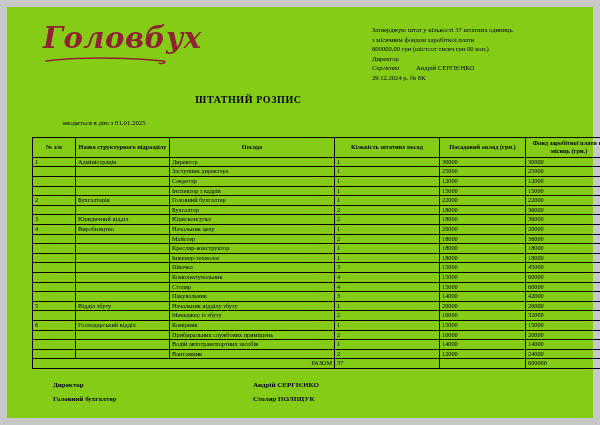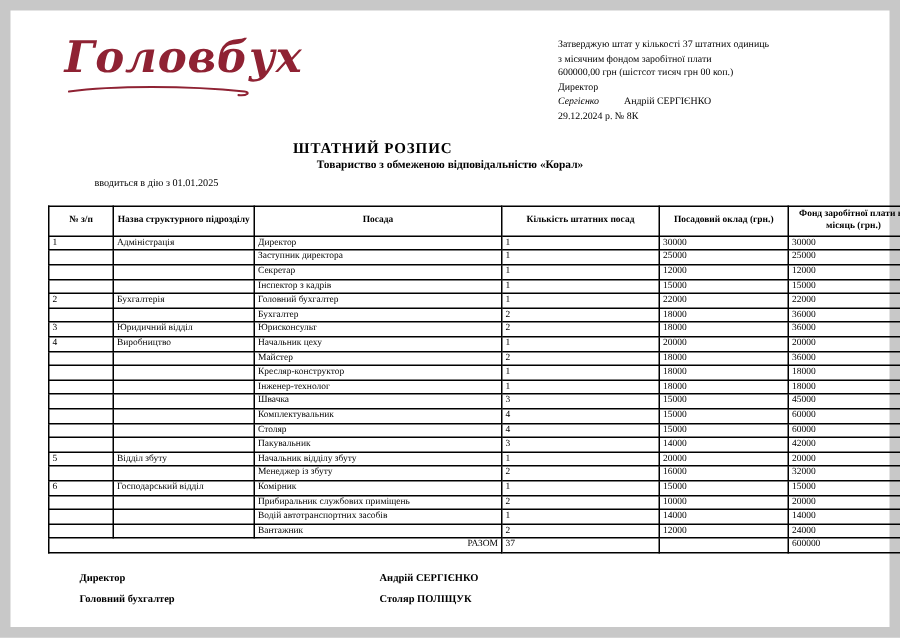--- a/index.html
+++ b/index.html
@@ -11,21 +11,21 @@
     width: 600px;
     height: 425px;
     overflow: hidden;
     font-family: "Liberation Serif", serif;
   }
   #page {
     position: relative;
     width: 586px;
     height: 411px;
     margin: 7px;
-    background: #ffffff;
+    background: #84cc16;
     box-sizing: border-box;
   }
 
   
   .logo-wrap {
     position: absolute;
     left: 36px;
     top: 14px;
     width: 160px;
     height: 48px;
@@ -163,21 +163,20 @@
   <div class="approval">
     <div>Затверджую штат у кількості 37 штатних одиниць</div>
     <div>з місячним фондом заробітної плати</div>
     <div>600000,00 грн (шістсот тисяч грн 00 коп.)</div>
     <div>Директор</div>
     <div><span class="sig-italic">Сергієнко</span><span>Андрій СЕРГІЄНКО</span></div>
     <div>29.12.2024 р. № 8К</div>
   </div>
 
   <div class="doc-title">ШТАТНИЙ РОЗПИС</div>
-  <div class="doc-subtitle">Товариство з обмеженою відповідальністю «Корал»</div>
   <div class="effective">вводиться в дію з 01.01.2025</div>
 
   <table class="staff">
     <thead>
       <tr>
         <th style="width:38px">№ з/п</th>
         <th style="width:89px">Назва структурного підрозділу</th>
         <th style="width:160px">Посада</th>
         <th style="width:100px">Кількість штатних посад</th>
         <th style="width:81px">Посадовий оклад (грн.)</th>

